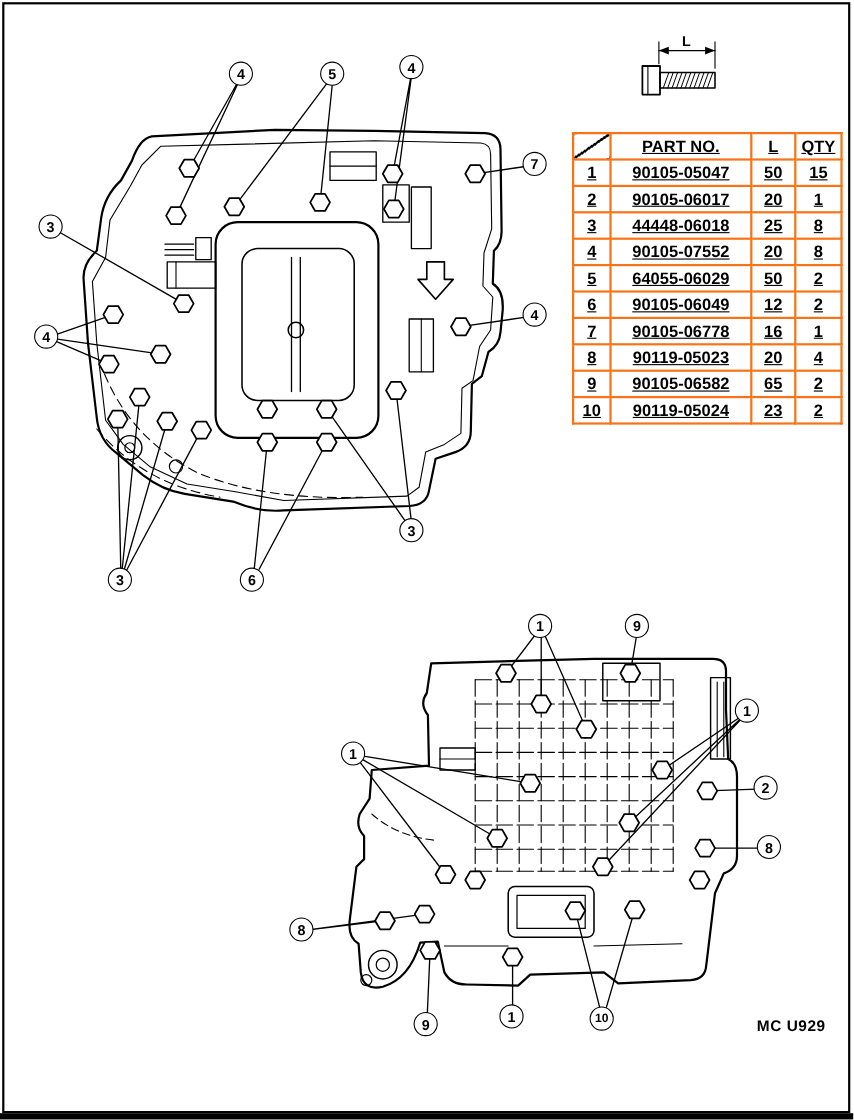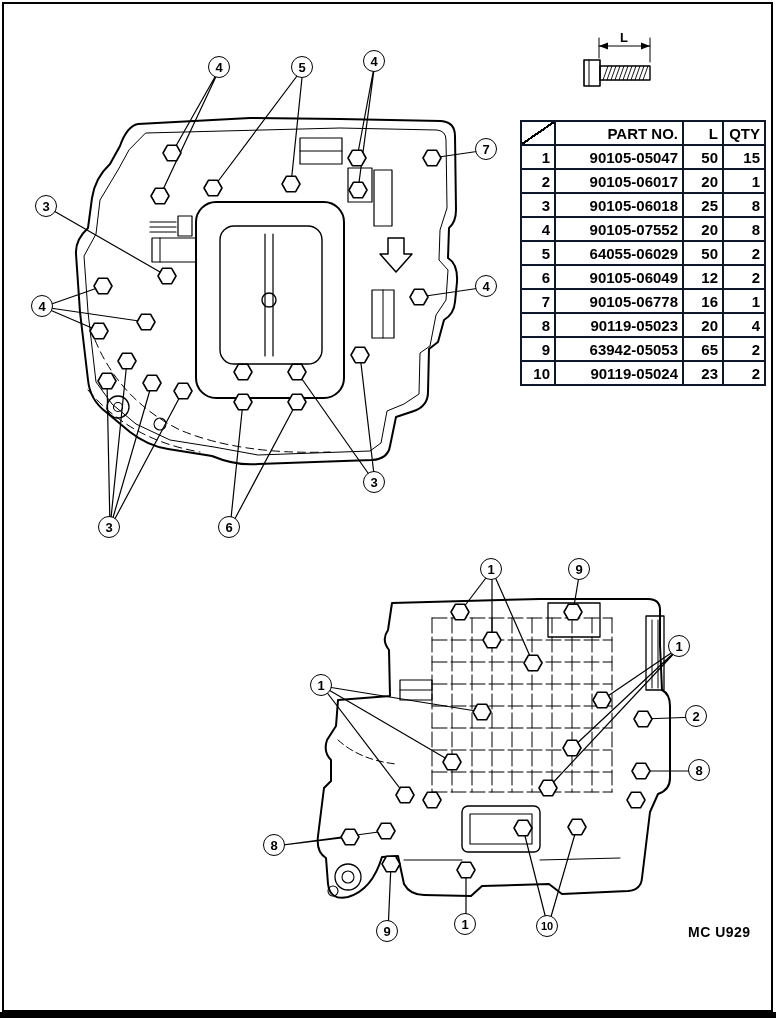--- a/index.html
+++ b/index.html
@@ -20,22 +20,22 @@
     display:flex; align-items:center; justify-content:center;
     font-weight:bold; font-size:13px; line-height:1; z-index:5;
   }
 
   .parts-table {
     position:absolute; left:520px; top:120px; z-index:4;
     border-collapse:collapse; background:#fff;
     font-weight:bold; font-size:15px;
   }
   .parts-table th, .parts-table td {
-    border:2px solid #0f172a; padding:0 4px; height:22px;
-    text-align:right; white-space:nowrap;
+    border:2px solid #f97316; padding:0 4px; height:22px;
+    text-align:center; white-space:nowrap;text-decoration:underline;
   }
   .c-ref  { width:24px; }
   .c-part { width:118px; }
   .c-len  { width:30px; }
   .c-qty  { width:32px; }
   .diag {
     background:linear-gradient(to bottom right,
       transparent 47%, #000 47%, #000 53%, transparent 53%);
   }
   .page-code {
@@ -206,21 +206,21 @@
           <td class="c-qty">15</td>
         </tr>
         <tr>
           <td class="c-ref">2</td>
           <td class="c-part">90105-06017</td>
           <td class="c-len">20</td>
           <td class="c-qty">1</td>
         </tr>
         <tr>
           <td class="c-ref">3</td>
-          <td class="c-part">90105-06018</td>
+          <td class="c-part">44448-06018</td>
           <td class="c-len">25</td>
           <td class="c-qty">8</td>
         </tr>
         <tr>
           <td class="c-ref">4</td>
           <td class="c-part">90105-07552</td>
           <td class="c-len">20</td>
           <td class="c-qty">8</td>
         </tr>
         <tr>
@@ -242,21 +242,21 @@
           <td class="c-qty">1</td>
         </tr>
         <tr>
           <td class="c-ref">8</td>
           <td class="c-part">90119-05023</td>
           <td class="c-len">20</td>
           <td class="c-qty">4</td>
         </tr>
         <tr>
           <td class="c-ref">9</td>
-          <td class="c-part">63942-05053</td>
+          <td class="c-part">90105-06582</td>
           <td class="c-len">65</td>
           <td class="c-qty">2</td>
         </tr>
         <tr>
           <td class="c-ref">10</td>
           <td class="c-part">90119-05024</td>
           <td class="c-len">23</td>
           <td class="c-qty">2</td>
         </tr>
       </tbody>

